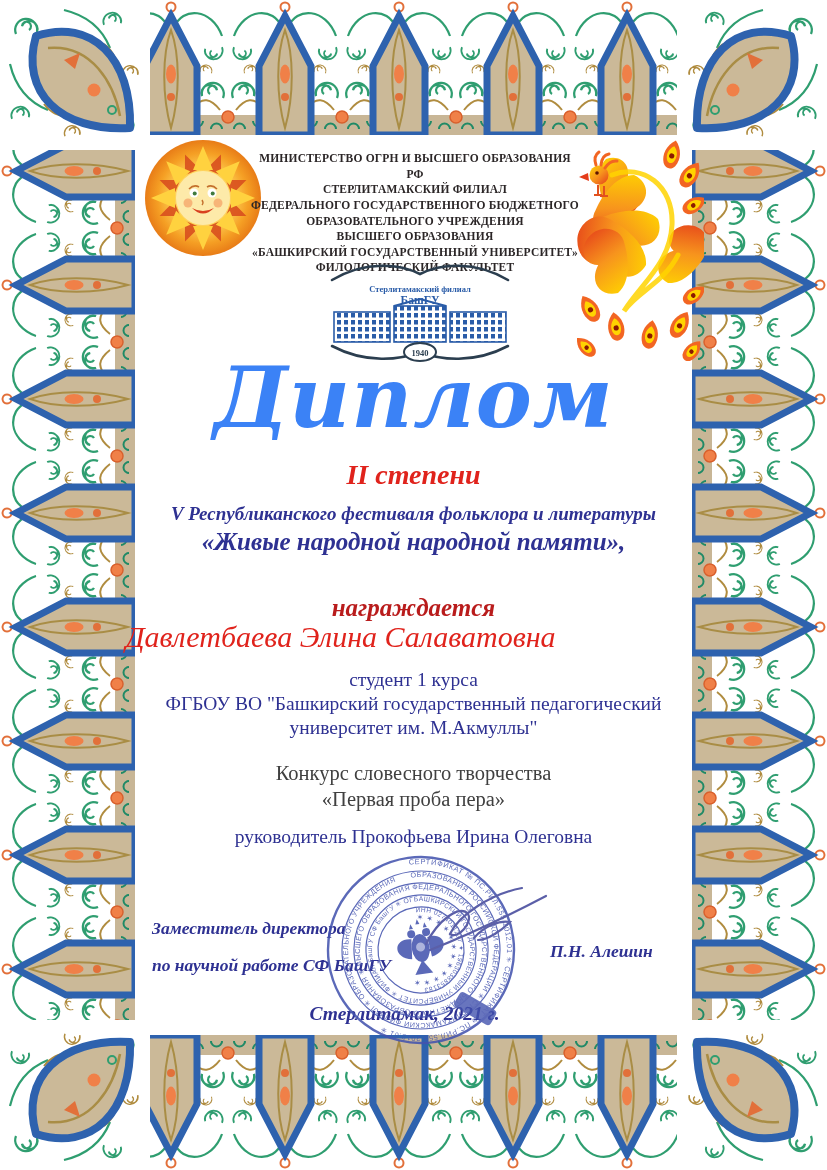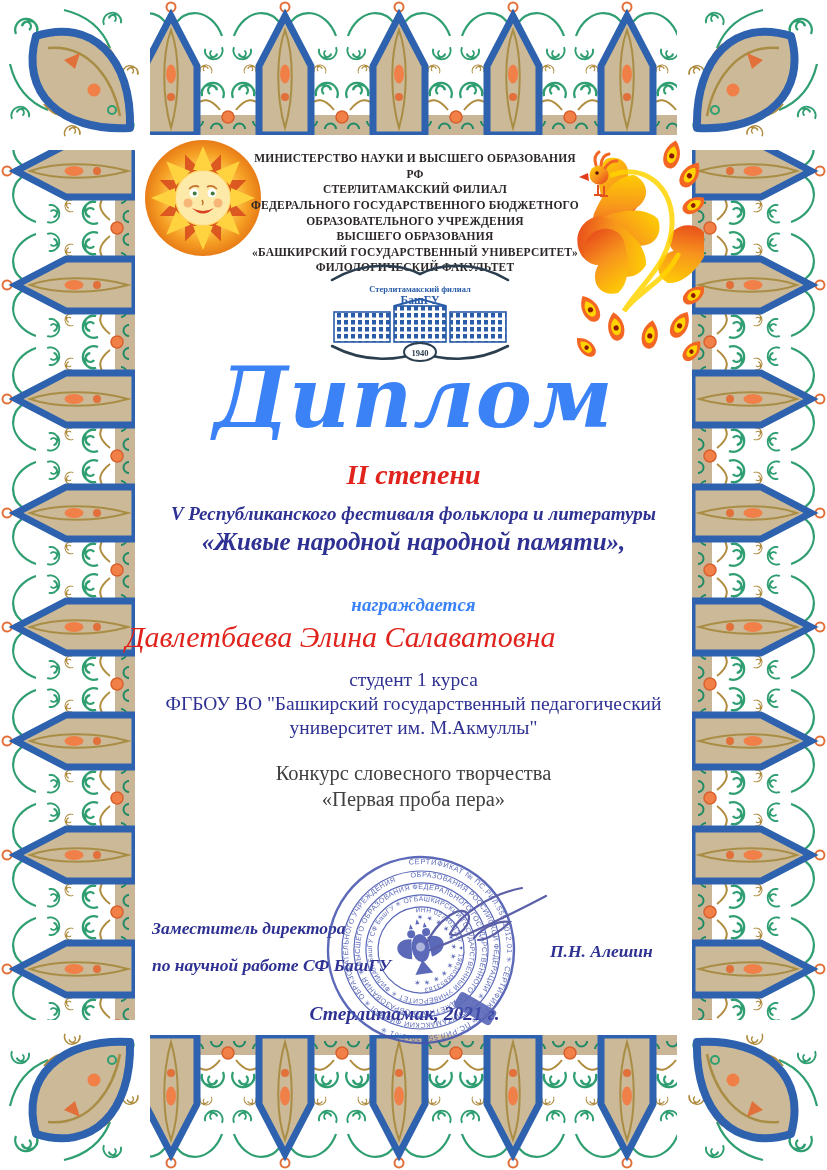--- a/index.html
+++ b/index.html
@@ -19,21 +19,21 @@
   #title-main{left:0;top:352px;width:827px;color:#3b82f6;
               font-family:"DejaVu Serif", serif;font-style:italic;font-weight:bold;
               font-size:84px;line-height:1.1;letter-spacing:1px;}
   #title-degree{left:0;top:459px;width:827px;color:#e0231c;font-weight:bold;font-style:italic;
                 font-size:28px;}
   
   #festival{left:0;top:503px;width:827px;color:#2e3192;font-weight:bold;font-style:italic;}
   #festival .f1{font-size:19px;margin-bottom:3px;}
   #festival .f2{font-size:25px;margin-bottom:5px;}
   #festival .f3{font-size:19px;}
-  #awarded-label{left:0;top:594px;width:827px;color:#3b82f6;font-weight:bold;font-style:italic;font-size:19px;}
+  #awarded-label{left:0;top:594px;width:827px;color:#b91c1c;font-weight:bold;font-style:italic;font-size:25px;}
   #recipient-name{left:0;top:620px;width:681px;color:#e0231c;font-style:italic;font-size:30px;}
   #recipient-details{left:0;top:668px;width:827px;color:#2e3192;font-size:19.5px;line-height:1.23;}
   #contest{left:0;top:760px;width:827px;color:#404040;font-size:20.5px;line-height:1.28;}
   #supervisor-line{left:0;top:826px;width:827px;color:#2e3192;font-size:19.5px;}
   
   #sig-position{left:152px;top:910px;width:300px;text-align:left;color:#2e3192;
                 font-weight:bold;font-style:italic;font-size:17.5px;line-height:2.12;z-index:2;}
   #sig-name{left:550px;top:941px;width:120px;text-align:left;color:#2e3192;
             font-weight:bold;font-style:italic;font-size:17.5px;z-index:2;}
   #footer-line{left:0;top:1003px;width:809px;color:#2e3192;font-weight:bold;font-style:italic;
@@ -169,21 +169,21 @@
         <circle cx="9.7" cy="-4.5" r="2" fill="#3f7a3f"></circle>
       <path d="M-14,-9 q5,-5 10,-2 M4,-11 q5,-3 10,2" stroke="#c4702d" stroke-width="1.6" fill="none"></path>
       <circle cx="-15" cy="5" r="4.5" fill="#f5a76c" opacity=".8"></circle>
       <circle cx="15" cy="5" r="4.5" fill="#f5a76c" opacity=".8"></circle>
       <path d="M-1,2 q2,3 0,5" stroke="#c4702d" stroke-width="1.4" fill="none"></path>
       <path d="M-11,10 Q0,21 11,10 Q0,16 -11,10 Z" fill="#d8401f"></path>
     </g>
   </svg>
 
   <div id="org-block" class="abs txt">
-    <div>МИНИСТЕРСТВО НАУКИ И ВЫСШЕГО ОБРАЗОВАНИЯ РФ</div>
+    <div>МИНИСТЕРСТВО ОГРН И ВЫСШЕГО ОБРАЗОВАНИЯ РФ</div>
     <div>СТЕРЛИТАМАКСКИЙ ФИЛИАЛ</div>
     <div>ФЕДЕРАЛЬНОГО ГОСУДАРСТВЕННОГО БЮДЖЕТНОГО</div>
     <div>ОБРАЗОВАТЕЛЬНОГО УЧРЕЖДЕНИЯ</div>
     <div>ВЫСШЕГО ОБРАЗОВАНИЯ</div>
     <div>«БАШКИРСКИЙ ГОСУДАРСТВЕННЫЙ УНИВЕРСИТЕТ»</div>
     <div>ФИЛОЛОГИЧЕСКИЙ ФАКУЛЬТЕТ</div>
   </div>
 
   <svg id="firebird" class="abs" width="132" height="228" viewBox="0 0 132 228">
     <defs>
@@ -267,20 +267,21 @@
   <div id="recipient-details" class="abs txt">
     <div>студент 1 курса</div>
     <div>ФГБОУ ВО "Башкирский государственный педагогический</div>
     <div>университет им. М.Акмуллы"</div>
   </div>
 
   <div id="contest" class="abs txt">
     <div>Конкурс словесного творчества</div>
     <div>«Первая проба пера»</div>
   </div>
+  <div id="supervisor-line" class="abs txt">руководитель Прокофьева Ирина Олеговна</div>
 
   <div id="sig-position" class="abs">
     <div>Заместитель директора</div>
     <div>по научной работе СФ БашГУ</div>
   </div>
   <div id="sig-name" class="abs">П.Н. Алешин</div>
   <div id="footer-line" class="abs txt">Стерлитамак, 2021 г.</div>
 
   <svg id="stamp" class="abs" width="192" height="192" viewBox="-96 -96 192 192">
     <defs>

